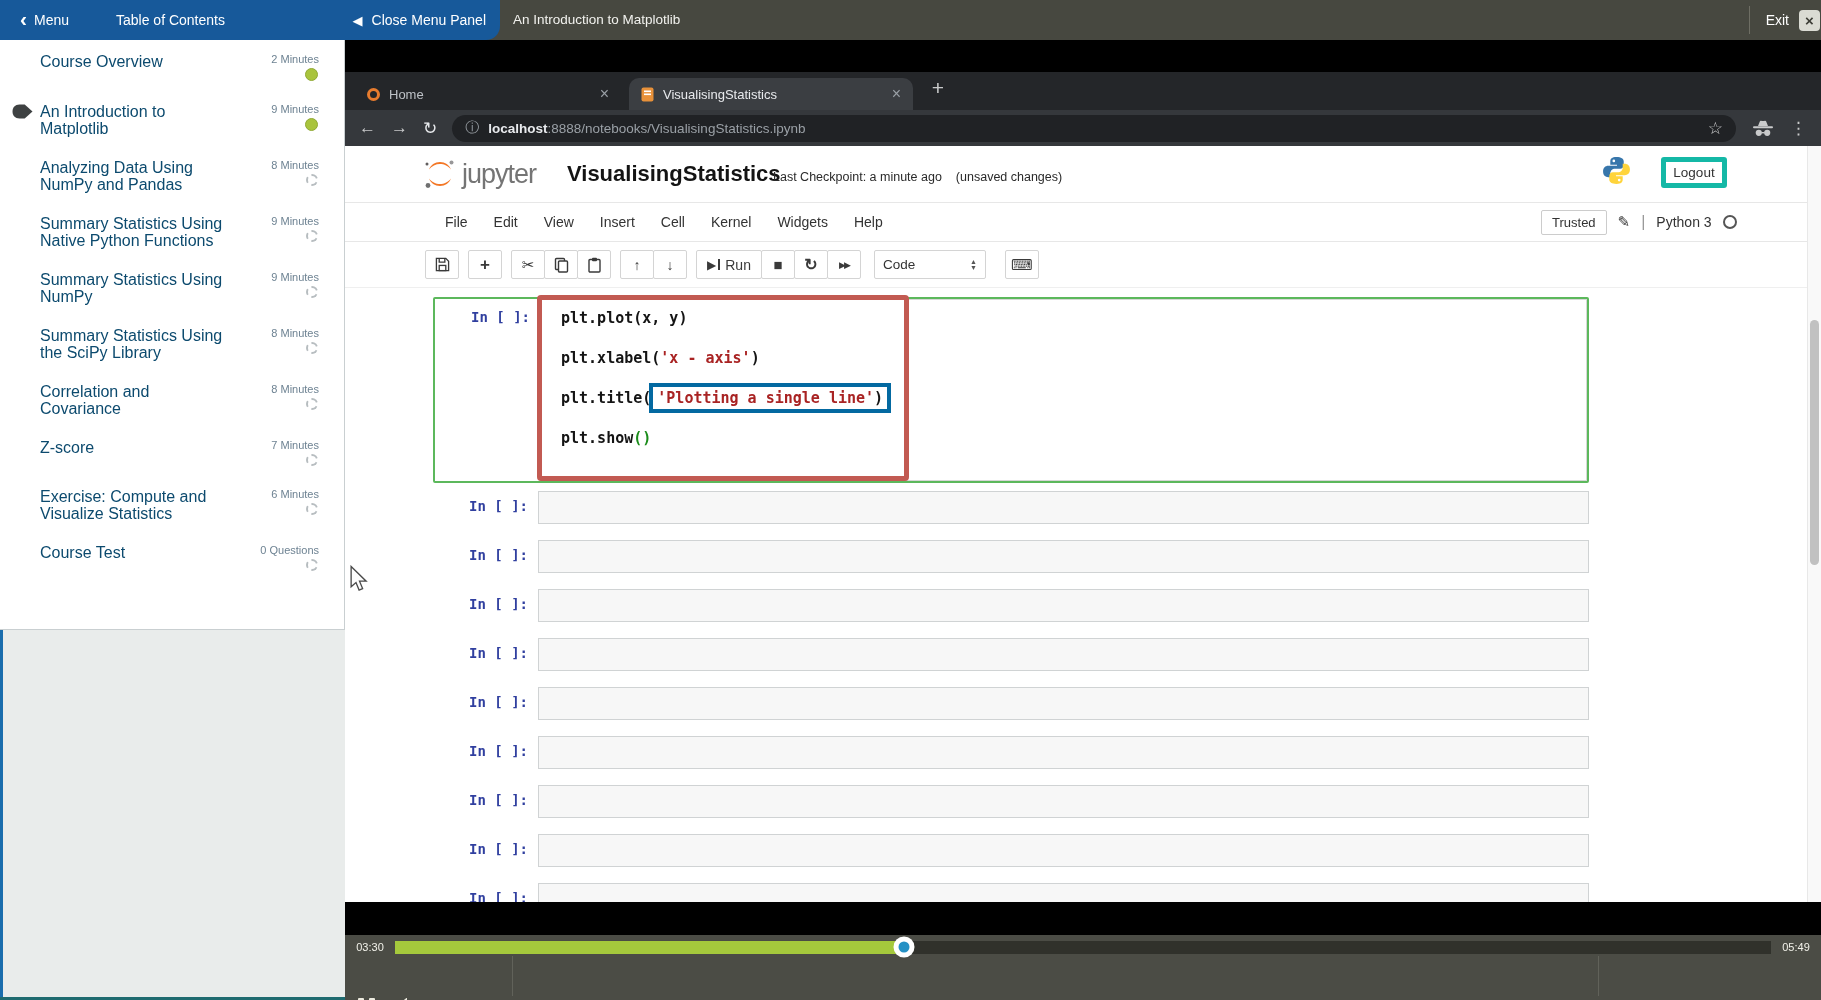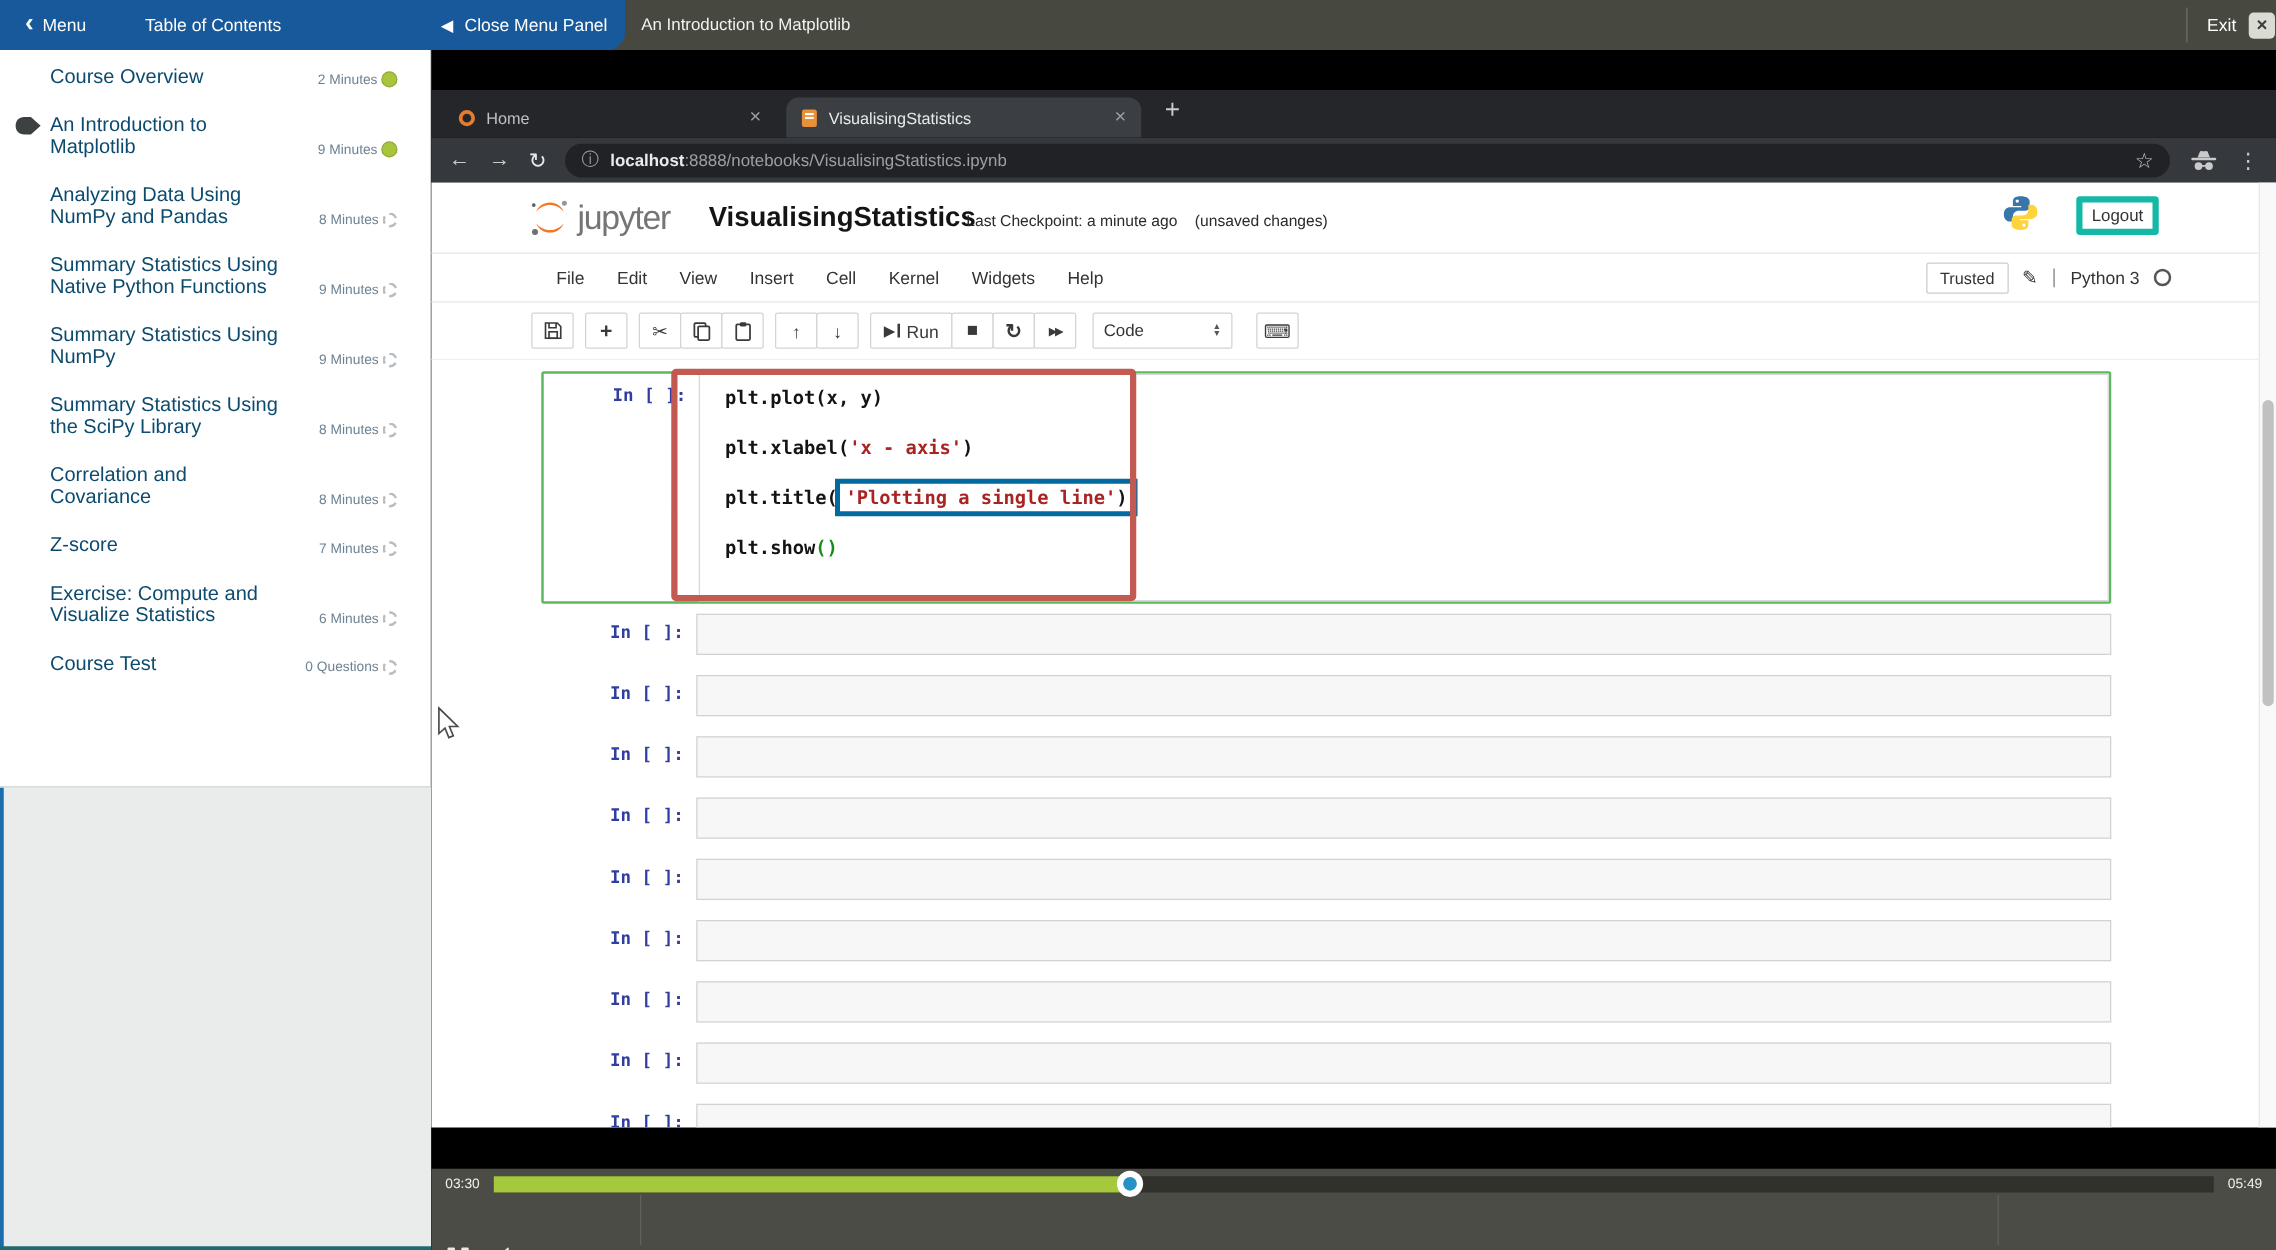--- a/index.html
+++ b/index.html
@@ -19,21 +19,21 @@
   .topbar-right{position:absolute;right:1px;top:0;height:40px;display:flex;align-items:center;}
   .tb-divider{width:1px;height:28px;background:#6e6e64;margin-right:16px;}
   .exit-label{font-size:14px;margin-right:10px;}
   .exit-btn{width:21px;height:21px;background:#dadbd3;border:none;border-radius:4px;color:#3c3d36;font-size:15px;font-weight:bold;line-height:19px;text-align:center;cursor:pointer;padding:0;}
 
   
   .leftpane{position:absolute;left:0;top:40px;width:345px;height:960px;background:#e9eceb;box-shadow:inset 3px 0 0 #1a6dad;}
   .toc-panel{position:absolute;left:0;top:0;width:345px;height:590px;background:#fff;border-right:1px solid #c9cfd1;border-bottom:1px solid #c9cfd1;padding:2px 0;overflow:hidden;}
   .toc-item{position:relative;display:flex;justify-content:space-between;padding:11px 25px 11px 40px;cursor:pointer;}
   .toc-label{width:192px;font-size:16px;line-height:17px;color:#0c4a6e;}
-  .toc-right{display:flex;flex-direction:row;align-items:flex-end;gap:3px;}
+  .toc-right{display:flex;flex-direction:column;align-items:flex-end;gap:3px;}
   .toc-time{font-size:11px;color:#6d8292;white-space:nowrap;}
   .status-circle{width:13px;height:13px;border-radius:50%;margin-right:1px;}
   .status-circle.complete{background:#a9c43d;border:1px solid #90a934;}
   .status-circle.incomplete{width:12px;height:12px;border:2px dashed #b7bdc0;background:transparent;}
   .current-marker{position:absolute;left:12px;top:12px;}
   .toc-item:not(.current) .current-marker{display:none;}
   .teal-line{position:absolute;left:0;bottom:0;width:345px;height:3px;background:#1f6b70;}
 
   
   .video{position:absolute;left:345px;top:40px;width:1476px;height:960px;background:#000;overflow:hidden;}
@@ -81,21 +81,21 @@
   .jbtn{min-width:34px;height:29px;background:#fff;border:1px solid #d4d4d4;border-radius:2px;display:flex;align-items:center;justify-content:center;color:#3a3a3a;font-size:14px;cursor:pointer;}
   .bgroup .jbtn + .jbtn{margin-left:-1px;}
   .runbtn{padding:0 10px;gap:5px;min-width:62px;}
   .runbar{width:2px;height:11px;background:#3a3a3a;margin-left:-3px;}
   .jselect{width:112px;height:29px;border:1px solid #d4d4d4;border-radius:2px;background:#fff;display:flex;align-items:center;justify-content:space-between;padding:0 8px;font-size:13.5px;color:#333;cursor:pointer;}
   .sel-arrows{display:flex;flex-direction:column;font-size:7px;line-height:6px;color:#555;}
   .kbbtn{font-size:15px;}
 
   
   .jbody{position:absolute;left:0;top:143px;right:0;bottom:0;overflow:hidden;}
-  .cell{margin-left:88px;width:1256px;display:flex;padding-left:19px;}
+  .cell{margin-left:88px;width:1156px;display:flex;}
   .prompt{width:105px;flex:none;text-align:right;padding:10px 10px 0 0;font-family:"DejaVu Sans Mono",monospace;font-weight:bold;font-size:14px;color:#303f9f;white-space:pre;}
   .cell1{position:relative;height:186px;border:2px solid #5cb85c;border-radius:2px;margin-top:8px;margin-bottom:8px;}
   .cell1 .input{flex:1;background:#fff;border:1px solid #d7d7d7;}
   .code{padding:8px 0 0 20px;font-family:"DejaVu Sans Mono",monospace;font-weight:bold;font-size:15px;line-height:20px;color:#141414;}
   .code-line{white-space:pre;}
   .tok-k{color:#141414;}
   .tok-s{color:#a92323;}
   .tok-g{color:#1a8c1a;}
   .anno-blue{display:inline-block;border:4px solid #0369a1;padding:1px 4px;margin:-6px -2px;background:transparent;}
   .anno-red{position:absolute;left:102px;top:-4px;width:372px;height:186px;border:5px solid #c25a52;border-radius:4px;pointer-events:none;}

